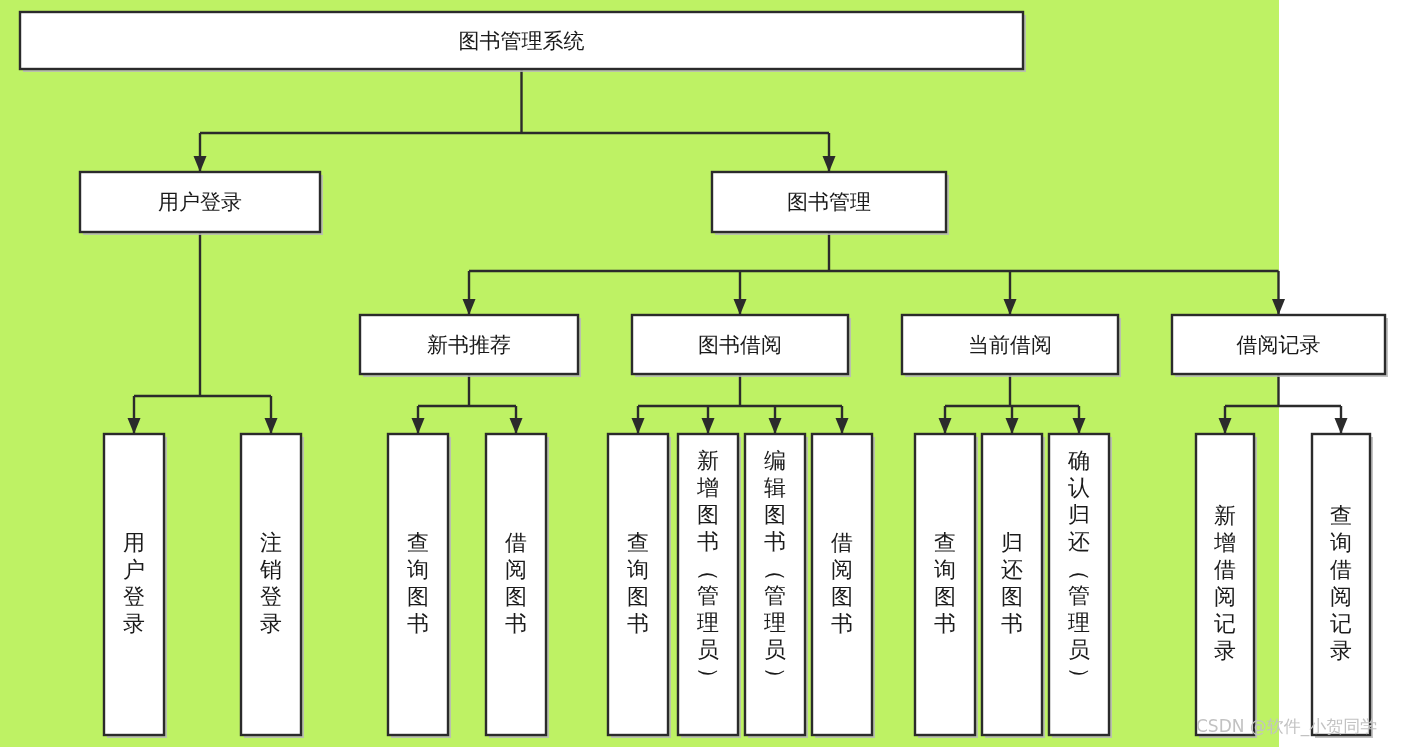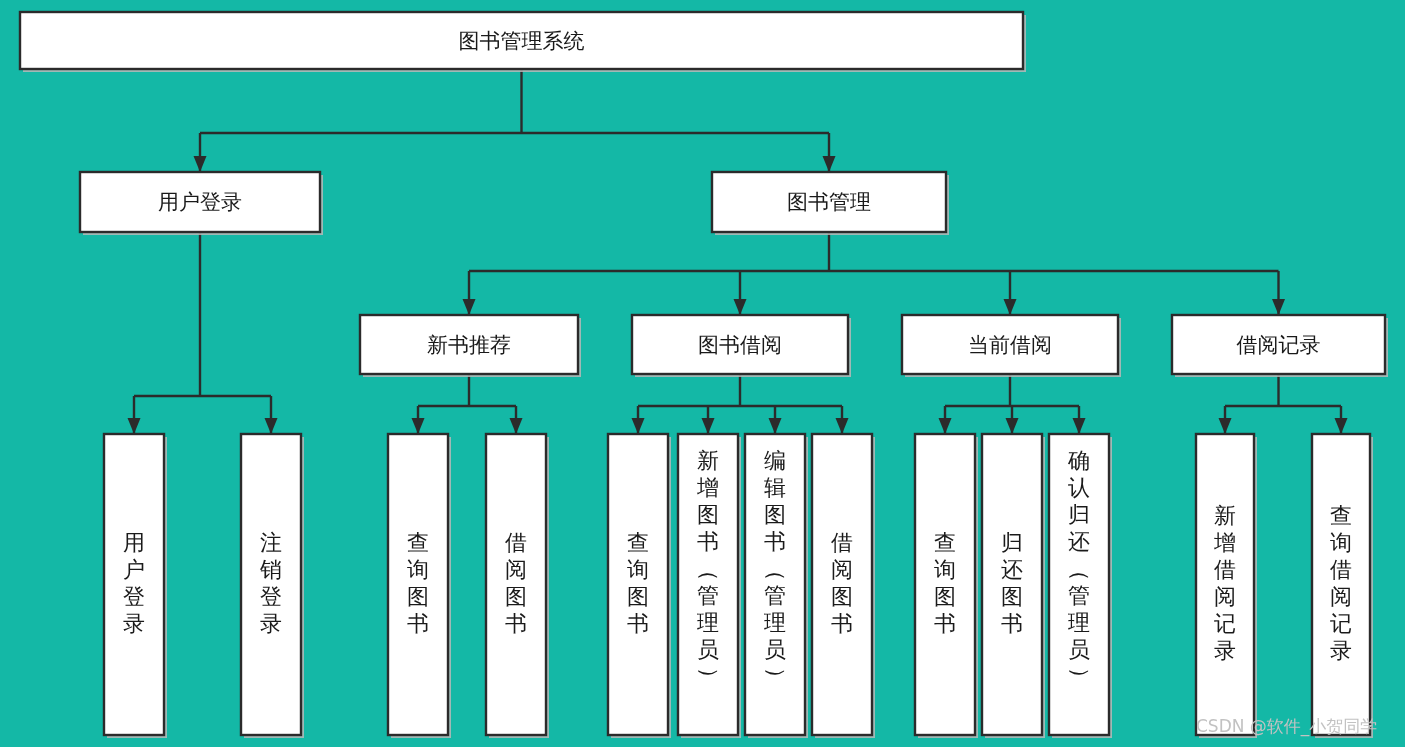--- a/index.html
+++ b/index.html
@@ -10,23 +10,23 @@
   }
   body {
     width: 1405px;
     height: 747px;
     font-family: "DejaVu Sans", "Liberation Sans", sans-serif;
     overflow: hidden;
     position: relative;
   }
   #diagram-root {
     position: relative;
-    width: 1405px;
+    width: 1279px;
     height: 747px;
-    background: #14b8a6;
+    background: #bef264;
     text-decoration: underline;
   }
   svg#tree-svg {
     position: absolute;
     top: 0;
     left: 0;
     width: 1405px;
     height: 747px;
     display: block;
   }

